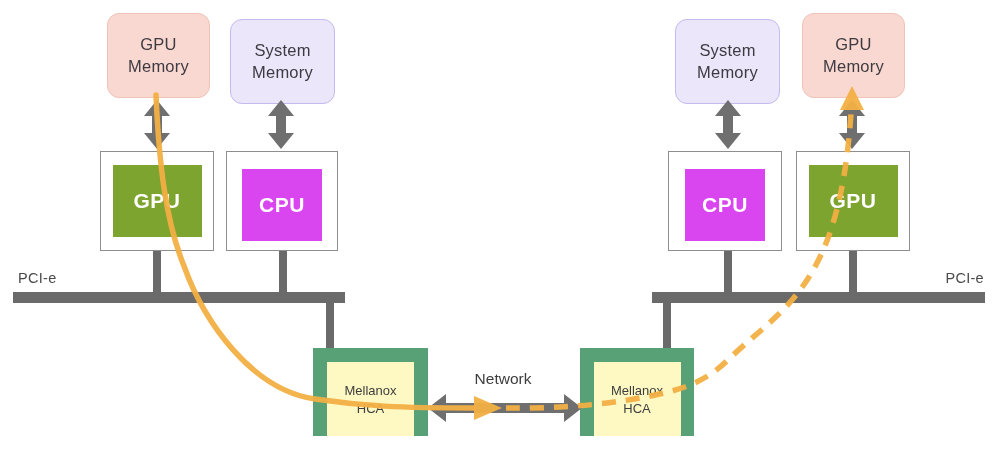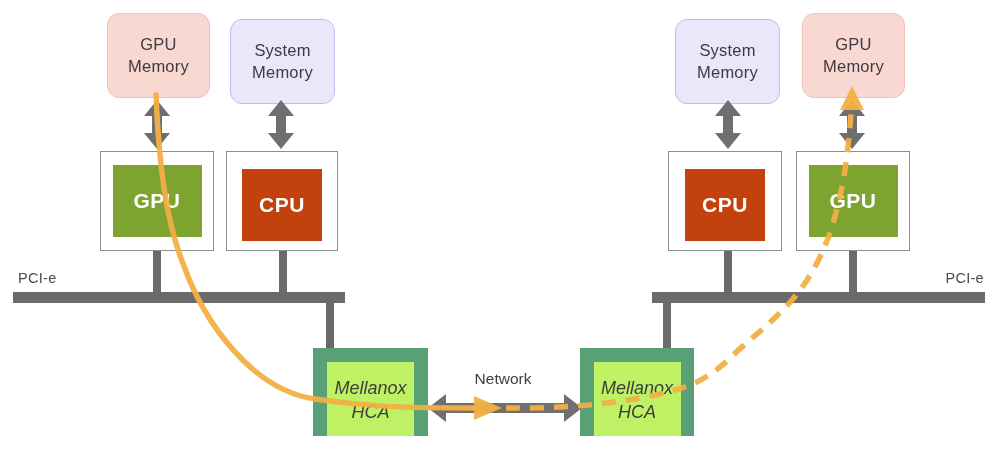--- a/index.html
+++ b/index.html
@@ -14,32 +14,32 @@
   .membox.pink{background:#f8d8d0;border:1.5px solid #f0c3b8;}
   .membox.lav{background:#ebe6fa;border:1.5px solid #c5b9ef;margin-top:6px;}
 
   
   .chipbox{position:absolute;top:151px;width:114px;height:100px;background:#ffffff;
            border:1.5px solid #8e8e8e;box-sizing:border-box;
            display:flex;align-items:center;justify-content:center;}
   .chip{width:84px;height:72px;display:flex;align-items:center;justify-content:center;
         color:#ffffff;font-weight:700;font-size:21px;letter-spacing:.5px;}
   .chip.green{background:#7CA42F;width:89px;}
-  .chip.blue{background:#c2410c;width:80px;margin-top:8px;}
+  .chip.blue{background:#d946ef;width:80px;margin-top:8px;}
 
   
   .bus{position:absolute;top:292px;height:11px;background:#6a6a6a;}
   .conn{position:absolute;width:8px;background:#6a6a6a;}
 
   
   .hca{position:absolute;top:348px;width:115px;height:104px;background:#58A177;
        display:flex;align-items:center;justify-content:center;}
-  .hca-inner{width:87px;height:76px;background:#bef264;
+  .hca-inner{width:87px;height:76px;background:#fef9c3;
              display:flex;flex-direction:column;align-items:center;justify-content:center;
-             font-size:18px;font-weight:500;color:#3d3d3d;line-height:1.35;text-align:center;font-style:italic;}
+             font-size:13px;font-weight:500;color:#3d3d3d;line-height:1.35;text-align:center;}
 
   .pcie{position:absolute;top:270px;font-size:14.5px;font-weight:400;color:#4a4a4a;letter-spacing:.3px;}
   .netlabel{position:absolute;top:370px;left:448px;width:110px;text-align:center;
             font-size:15.5px;font-weight:500;color:#3d3d3d;}
 
   svg.overlay{position:absolute;left:0;top:0;width:1000px;height:464px;pointer-events:none;}
 </style>
 </head>
 <body>
 

